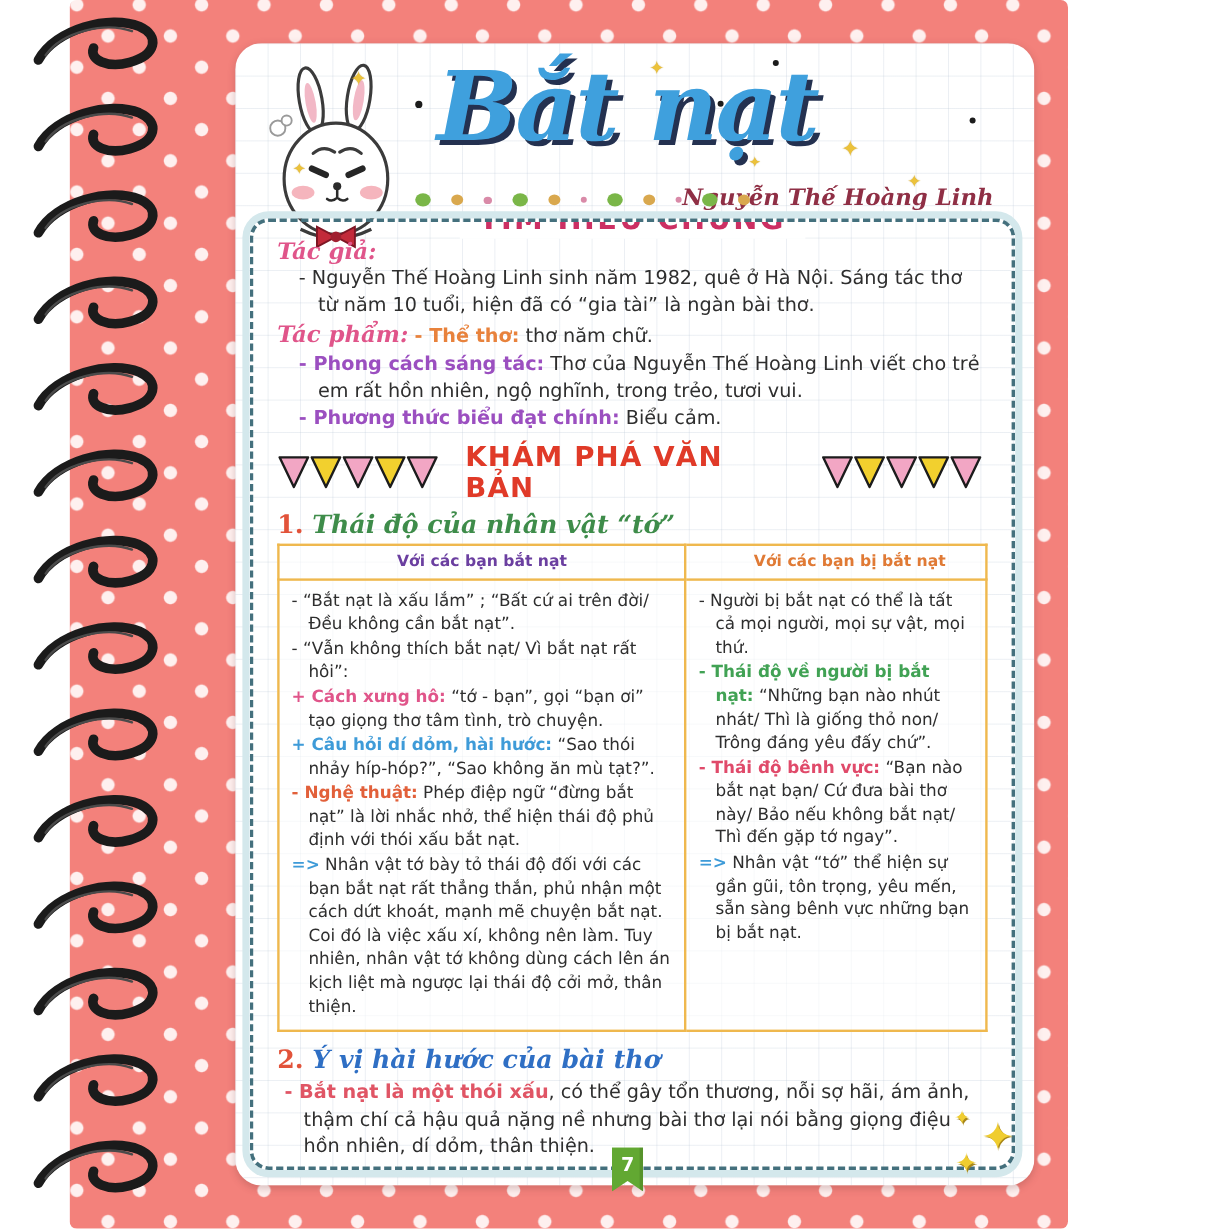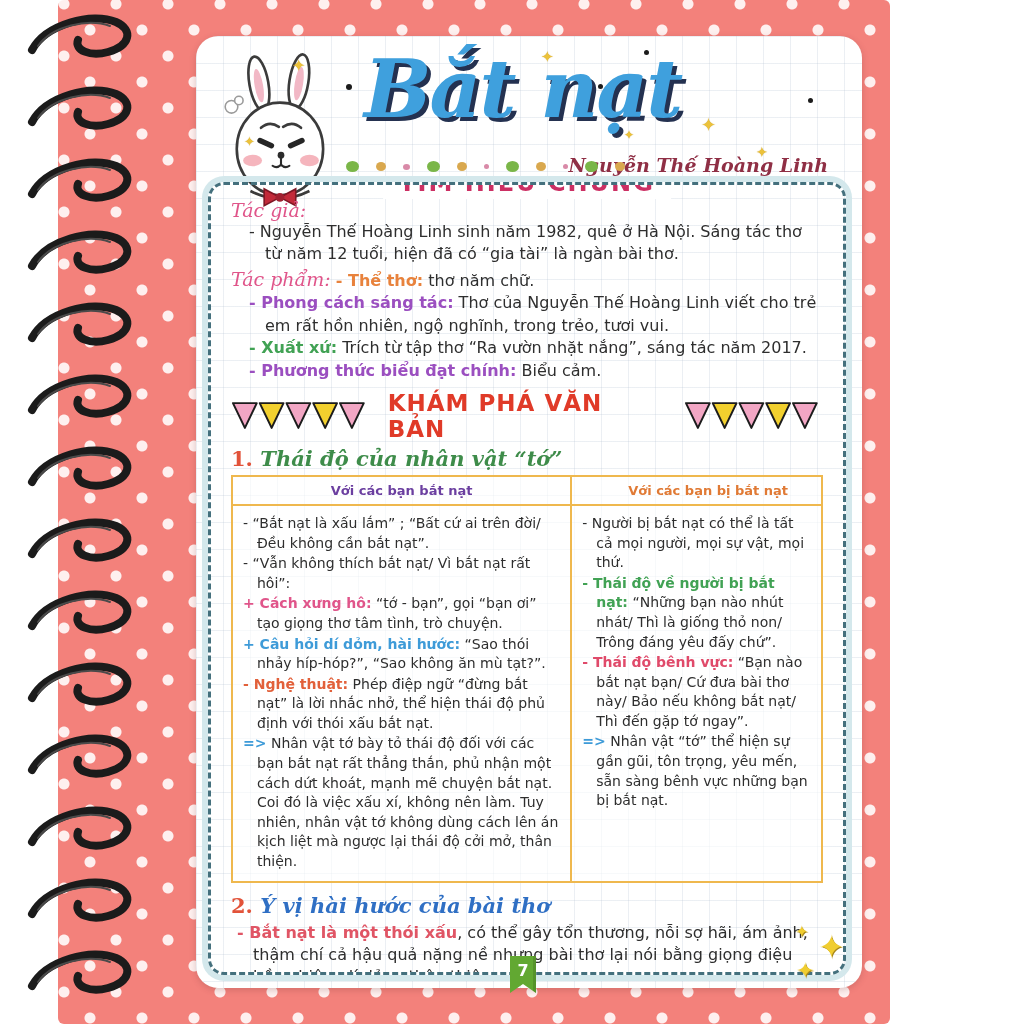--- a/index.html
+++ b/index.html
@@ -63,21 +63,21 @@
     box-shadow:0 0 0 6px #d4e8ec;
     padding:14px 20px 8px 20px; overflow:hidden;
   }
   .frame-title {
     position:absolute; top:-18px; left:50%; transform:translateX(-50%);
     background:#ffffff; padding:2px 16px; white-space:nowrap;
     font-size:24px; font-weight:bold; letter-spacing:2px; color:#cc2f63;
   }
 
   
-  .script-label { font-family:"DejaVu Serif", serif; font-style:italic; font-weight:normal;
+  .script-label { font-family:"DejaVu Serif", serif; font-style:italic; font-weight:bold;
                   font-size:19px; color:#e0558a; }
   .script-label.inline { display:inline; }
   .para { font-size:16px; line-height:1.4; color:#2e2e2e;
           margin-left:18px; padding-left:16px; text-indent:-16px; }
   .para.flush { margin-left:0; padding-left:0; text-indent:0; }
   .lead { font-weight:bold; }
   .lead.purple   { color:#9b4fc0; }
   .lead.orange   { color:#e8823c; }
   .lead.green    { color:#41a254; }
   .lead.pink     { color:#e0558a; }
@@ -203,30 +203,27 @@
       <span class="dot y"></span>
       <span class="dot p2"></span>
     <span class="dot g"></span>
       <span class="dot y"></span>
   </div>
 
   <div class="frame">
     <div class="frame-title">TÌM HIỂU CHUNG</div>
 
     <div class="script-label">Tác giả:</div>
-    <div class="para"><span>- Nguyễn Thế Hoàng Linh sinh năm 1982, quê ở Hà Nội. Sáng tác thơ từ năm 12 tuổi, hiện đã có “gia tài” là ngàn bài thơ.</span></div>
+    <div class="para"><span>- Nguyễn Thế Hoàng Linh sinh năm 1982, quê ở Hà Nội. Sáng tác thơ từ năm 10 tuổi, hiện đã có “gia tài” là ngàn bài thơ.</span></div>
     <div class="para flush">
       <span class="script-label inline">Tác phẩm:</span>
       <span class="lead orange">- Thể thơ:</span><span> thơ năm chữ.</span>
     </div>
     <div class="para">
       <span class="lead purple">- Phong cách sáng tác:</span><span> Thơ của Nguyễn Thế Hoàng Linh viết cho trẻ em rất hồn nhiên, ngộ nghĩnh, trong trẻo, tươi vui.</span>
-    </div>
-    <div class="para">
-      <span class="lead green">- Xuất xứ:</span><span> Trích từ tập thơ “Ra vườn nhặt nắng”, sáng tác năm 2017.</span>
     </div>
     <div class="para">
       <span class="lead purple">- Phương thức biểu đạt chính:</span><span> Biểu cảm.</span>
     </div>
 
     <div class="banner-row">
       <svg width="140" height="30" viewBox="0 0 140 30" aria-hidden="true">
         <g stroke="#1c1c1c" stroke-width="2" stroke-linejoin="round">
           <polygon points="2,2 26,2 14,27" fill="#f2a6c4"></polygon>
           <polygon points="29,2 53,2 41,27" fill="#f2d02e"></polygon>

